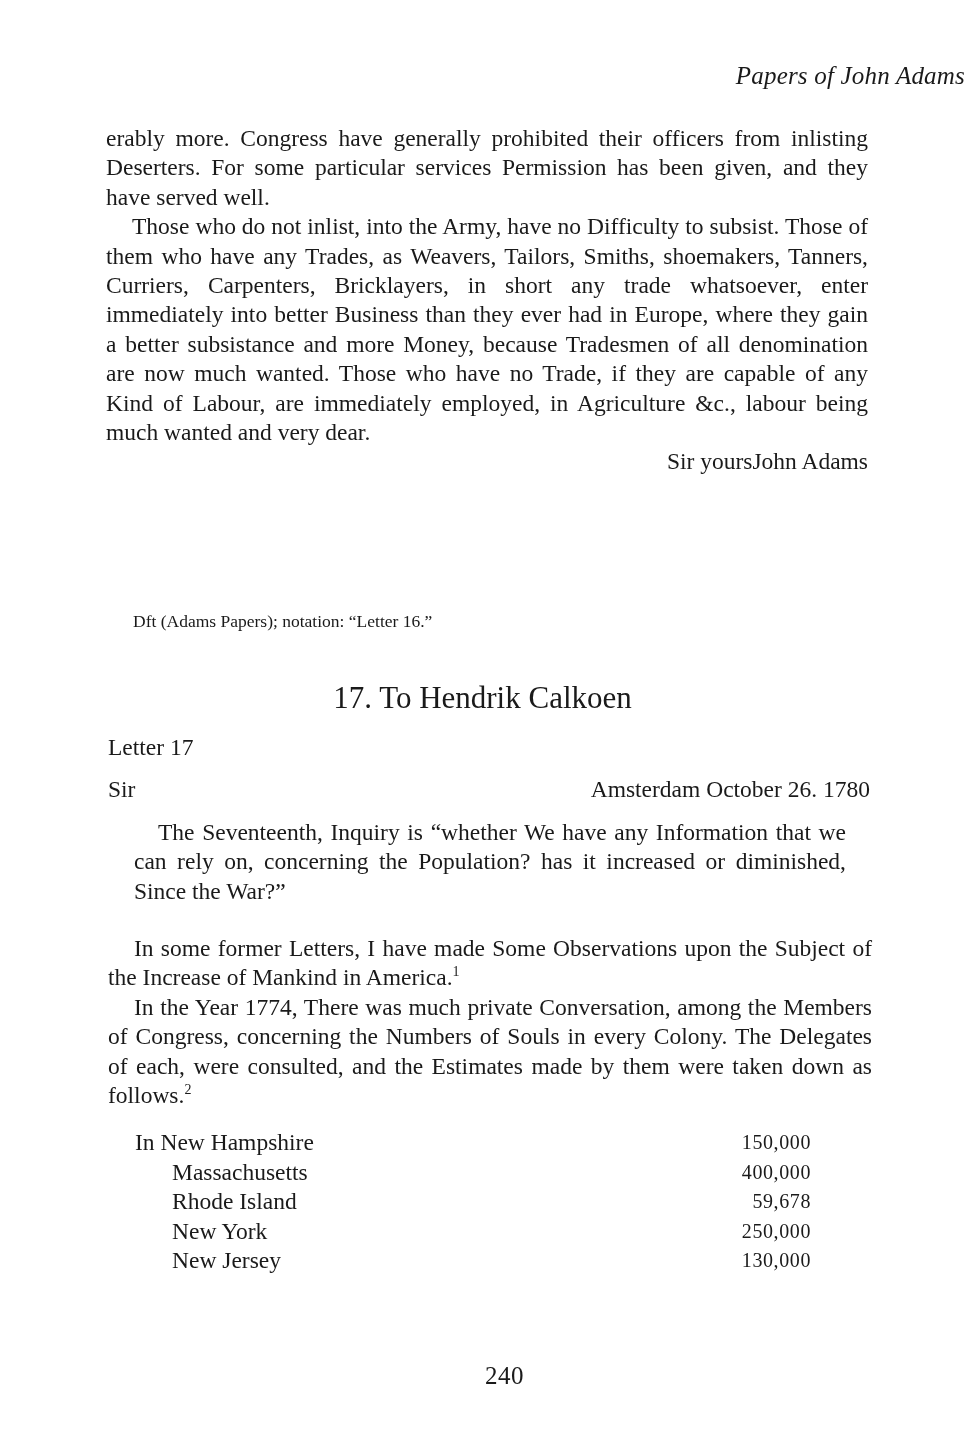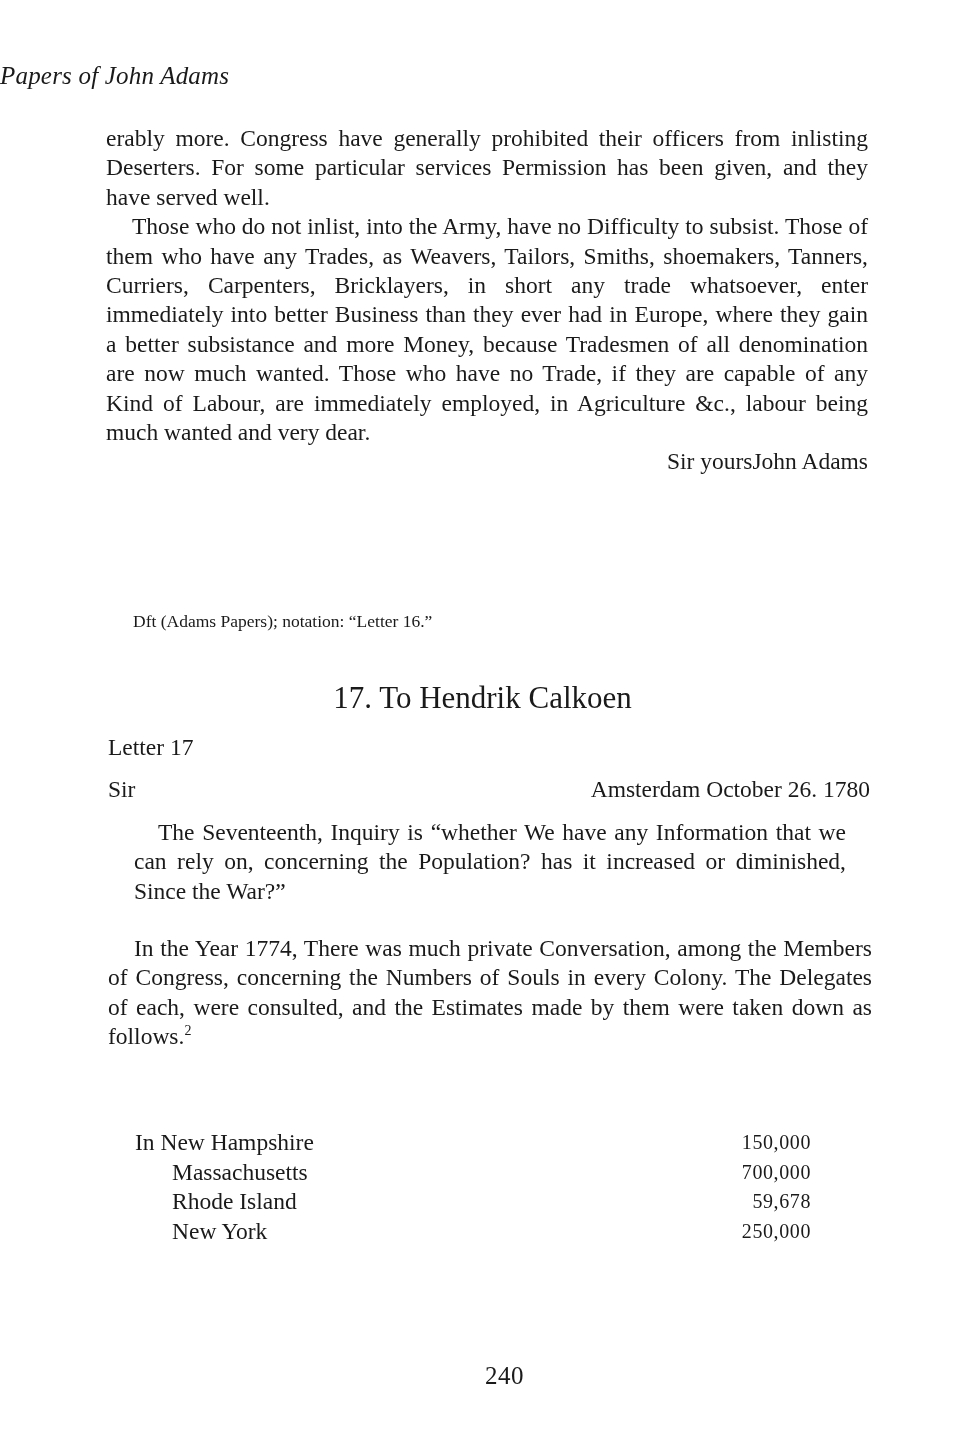--- a/index.html
+++ b/index.html
@@ -13,21 +13,21 @@
       position: relative;
       overflow: hidden;
       color: #1a1a1a;
       font-family: "Liberation Serif", "DejaVu Serif", serif;
     }
     .running-head {
       position: absolute;
       top: 62px;
       left: 0;
       width: 965px;
-      text-align: left;
+      text-align: right;
       font-style: italic;
       font-size: 25px;
       letter-spacing: 0.2px;
     }
     .block {
       position: absolute;
       left: 106px;
       width: 762px;
       font-size: 23.5px;
       line-height: 29.4px;
@@ -146,35 +146,40 @@
 <div class="dateline">
   <span>Sir</span>
   <span>Amsterdam October 26. 1780</span>
 </div>
 
 <div class="inquiry">
   <p class="first">The Seventeenth, Inquiry is “whether We have any Informa­tion that we can rely on, concerning the Population? has it increased or diminished, Since the War?”</p>
 </div>
 
 <div class="block main2">
+  <p class="indent"><span>In some former Letters, I have made Some Observations upon the Subject of the Increase of Mankind in America.</span><sup>1</sup></p>
   <p class="indent"><span>In the Year 1774, There was much private Conversation, among the Members of Congress, concerning the Numbers of Souls in every Colony. The Delegates of each, were consulted, and the Estimates made by them were taken down as follows.</span><sup>2</sup></p>
 </div>
 
 <div class="pop-table">
   <div class="pop-row">
     <span class="pop-name">In New Hampshire</span>
     <span class="pop-value">150,000</span>
   </div>
   <div class="pop-row sub">
     <span class="pop-name">Massachusetts</span>
-    <span class="pop-value">700,000</span>
+    <span class="pop-value">400,000</span>
   </div>
   <div class="pop-row sub">
     <span class="pop-name">Rhode Island</span>
     <span class="pop-value">59,678</span>
   </div>
   <div class="pop-row sub">
     <span class="pop-name">New York</span>
     <span class="pop-value">250,000</span>
   </div>
+  <div class="pop-row sub">
+    <span class="pop-name">New Jersey</span>
+    <span class="pop-value">130,000</span>
+  </div>
 </div>
 
 <div class="page-number">240</div>
 
 </body></html>

